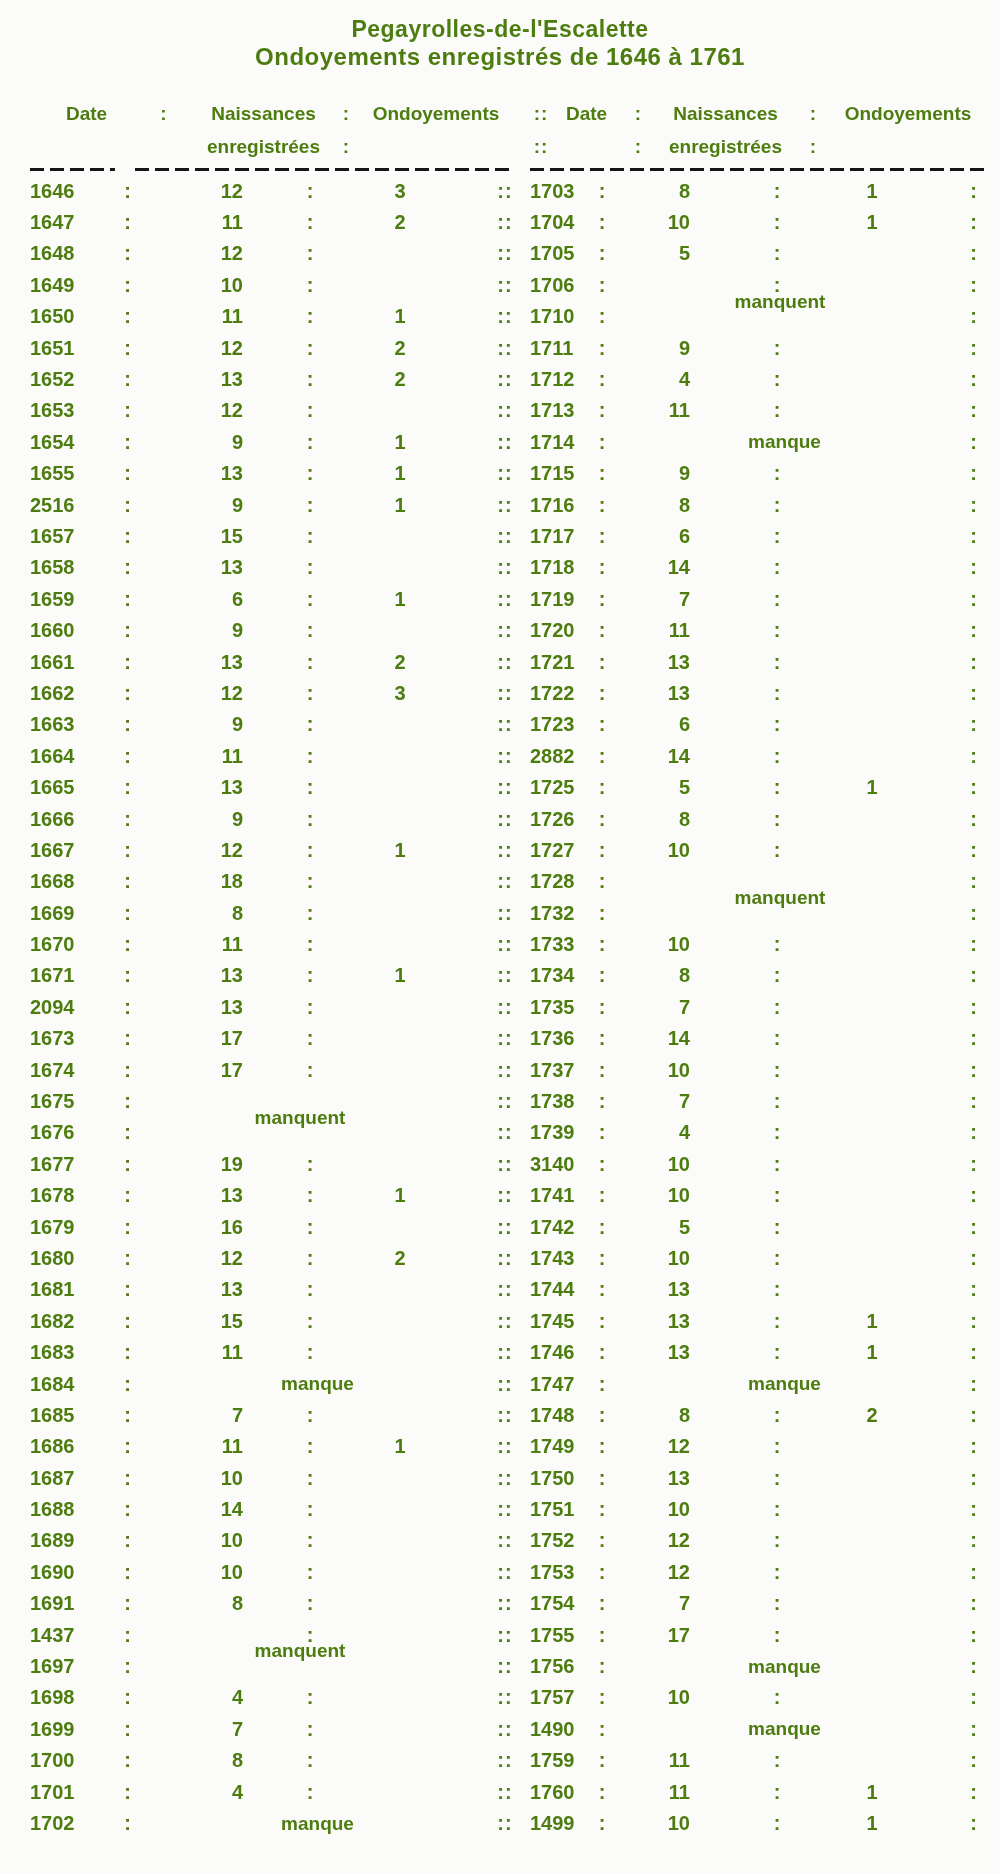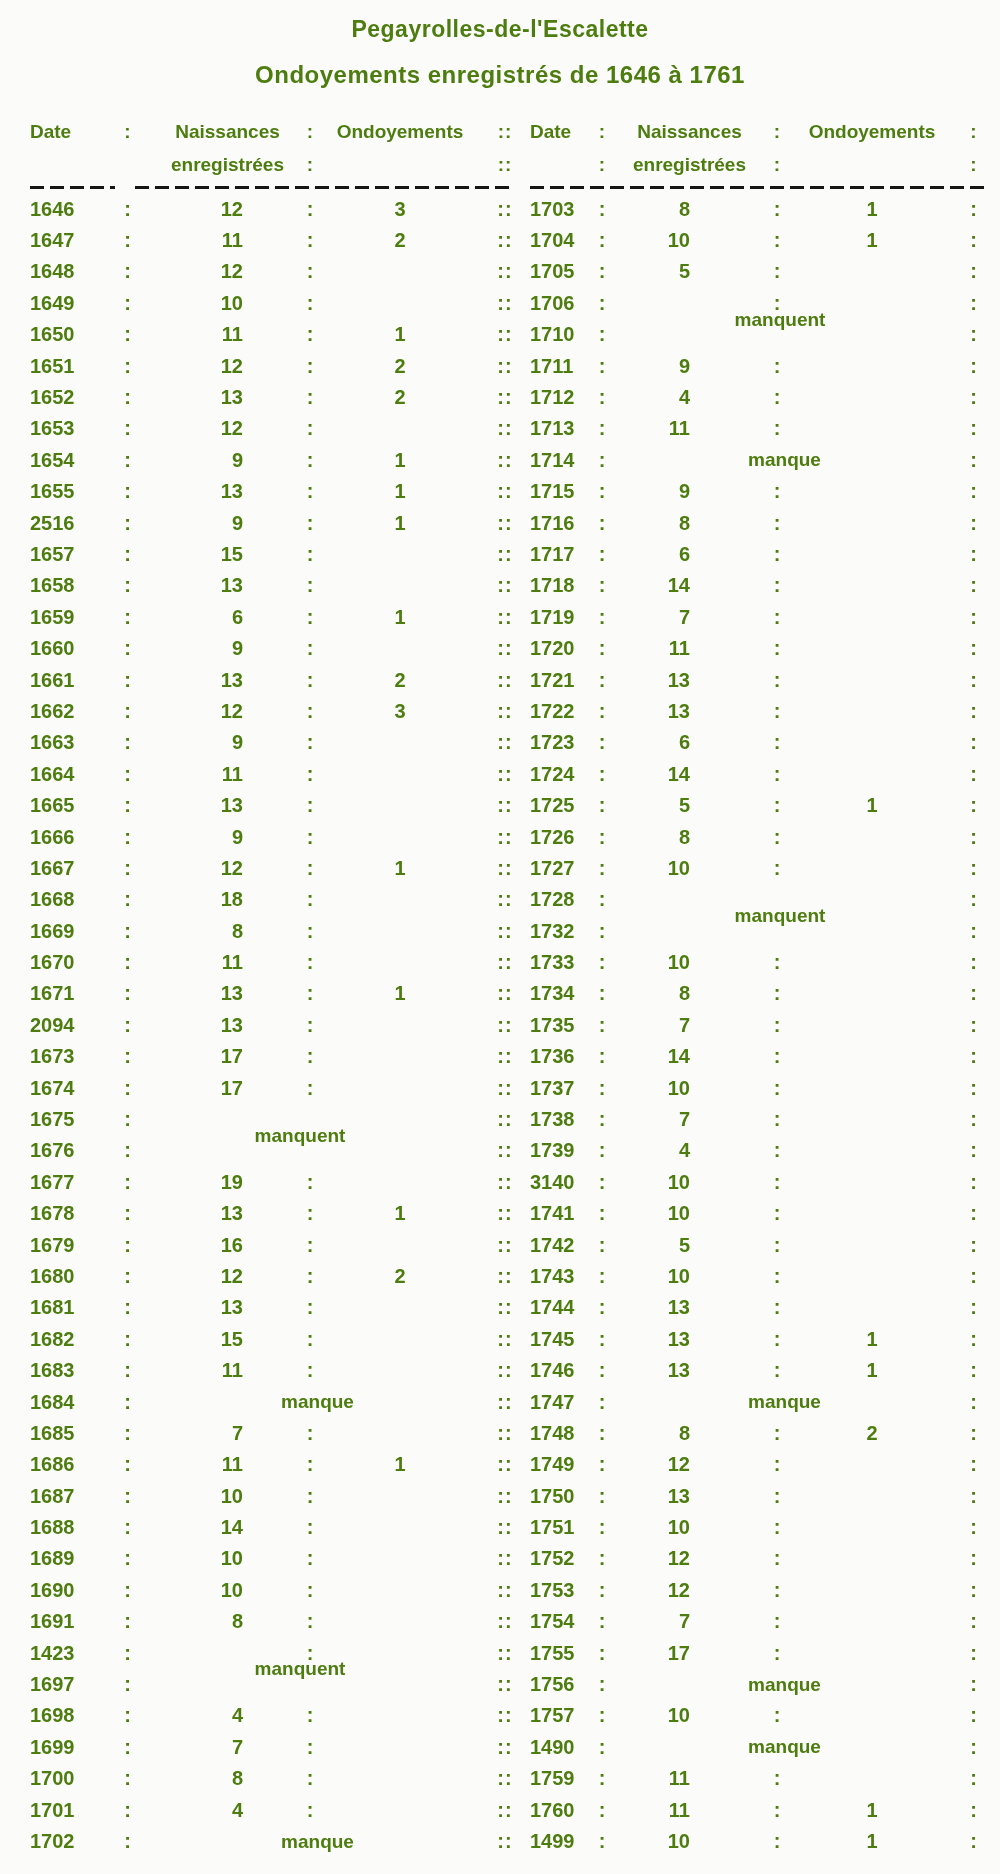--- a/index.html
+++ b/index.html
@@ -3,28 +3,28 @@
 <meta charset="utf-8">
 <style>
   html,body{margin:0;padding:0;background:#e8e8e6;}
   .page{
     width:1000px;height:1874px;margin:0 auto;position:relative;
     background:#fbfbf9;color:#4d7c0f;
     font-family:"Liberation Sans",sans-serif;font-weight:700;
     overflow:hidden;
   }
   .title1{padding-top:16px;text-align:center;font-size:23px;letter-spacing:.5px;}
-  .title2{margin-top:18px;text-align:center;font-size:24px;letter-spacing:.5px;}
+  .title2{text-align:center;font-size:24px;letter-spacing:.5px;}
   .table{margin-top:26px;}
   .hrow,.row,.dashrow{
     display:grid;
     grid-template-columns:30px 70px 55px 90px 55px 20px 160px 50px 62px 20px 80px 75px 20px 170px 33px;
     align-items:center;line-height:1;position:relative;
   }
-  .hrow{height:33px;font-size:19px;}
+  .hrow{height:33px;font-size:19px;margin-left:36px;}
   .row{height:31.4px;font-size:20px;}
   .dashrow{height:12px;}
   .yl{grid-column:2;text-align:left;}
   .cl1{grid-column:3;text-align:center;}
   .nl{grid-column:4;text-align:right;padding-right:2px;}
   .spanl{grid-column:4/6;text-align:center;}
   .cl2{grid-column:6;text-align:center;}
   .ol{grid-column:7;text-align:center;}
   .sep{grid-column:8;text-align:center;letter-spacing:1px;}
   .yr{grid-column:9;text-align:left;}
@@ -312,21 +312,21 @@
           <div class="nr">6</div>
           <div class="cr2">:</div>
           <div class="cr3">:</div>
         </div>
         <div class="row">
           <div class="yl">1664</div>
           <div class="cl1">:</div>
           <div class="nl">11</div>
           <div class="cl2">:</div>
           <div class="sep">::</div>
-          <div class="yr">1724</div>
+          <div class="yr">2882</div>
           <div class="cr1">:</div>
           <div class="nr">14</div>
           <div class="cr2">:</div>
           <div class="cr3">:</div>
         </div>
         <div class="row">
           <div class="yl">1665</div>
           <div class="cl1">:</div>
           <div class="nl">13</div>
           <div class="cl2">:</div>
@@ -644,21 +644,21 @@
           <div class="nl">8</div>
           <div class="cl2">:</div>
           <div class="sep">::</div>
           <div class="yr">1754</div>
           <div class="cr1">:</div>
           <div class="nr">7</div>
           <div class="cr2">:</div>
           <div class="cr3">:</div>
         </div>
         <div class="row">
-          <div class="yl">1423</div>
+          <div class="yl">1437</div>
           <div class="cl1">:</div>
           <div class="cl2">:</div>
           <div class="manquent-l">manquent</div>
           <div class="sep">::</div>
           <div class="yr">1755</div>
           <div class="cr1">:</div>
           <div class="nr">17</div>
           <div class="cr2">:</div>
           <div class="cr3">:</div>
         </div>

